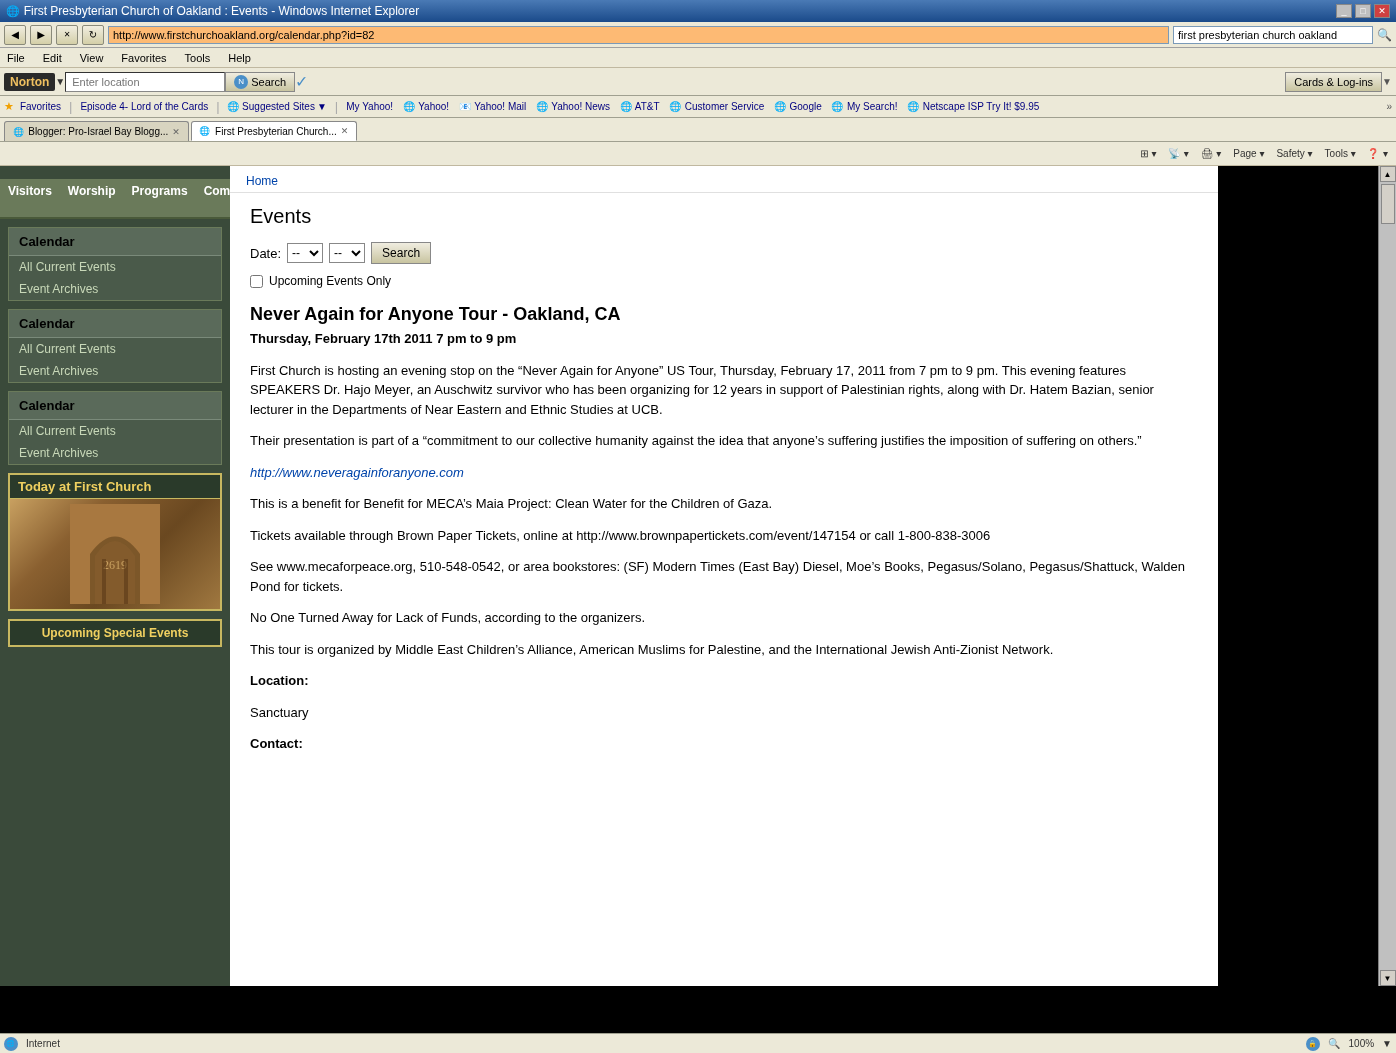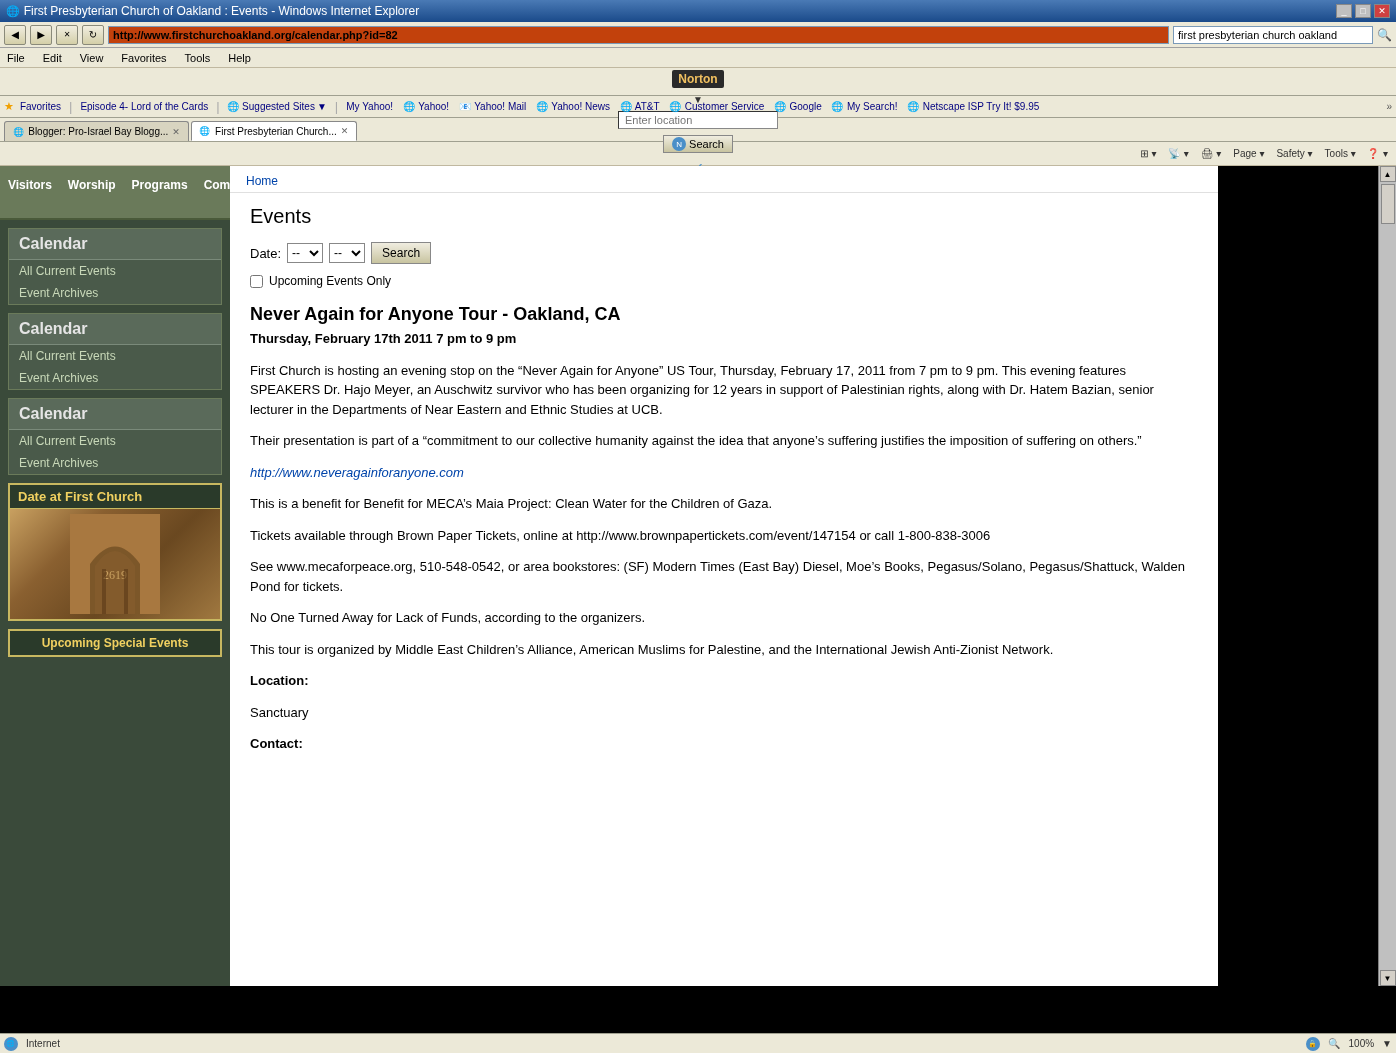--- a/index.html
+++ b/index.html
@@ -46,22 +46,21 @@
       border-radius: 2px;
       display: flex; align-items: center; justify-content: center;
       font-size: 10px; cursor: pointer;
     }
     .address-input {
       flex: 1;
       height: 18px;
       border: 1px solid #7a9ab8;
       padding: 1px 4px;
       font-size: 11px;
-      background: #c2410c;
-      font-weight: bold;
+      background: #fdba74;
     }
     .search-input-addr {
       width: 200px; height: 18px;
       border: 1px solid #7a9ab8;
       padding: 1px 4px;
       font-size: 11px;
     }
 
     
     .menu-bar {
@@ -78,24 +77,22 @@
       cursor: pointer;
       padding: 1px 3px;
     }
 
     
     .norton-bar {
       background: #ece9d8;
       padding: 2px 4px;
       display: flex;
       align-items: center;
-      gap: 6px;
       height: 28px;
       border-bottom: 1px solid #a0a090;
-      flex-direction: column;
     }
     .norton-label {
       background: #2a2a2a;
       color: #f0c060;
       font-weight: bold;
       padding: 2px 6px;
       font-size: 12px;
       border-radius: 2px;
     }
     .norton-dropdown { font-size: 10px; color: #333; }
@@ -215,42 +212,43 @@
       background: #3a4a3a;
       padding: 0;
       flex-shrink: 0;
     }
 
     
     .nav-menu-bar {
       background: #6a7a5a;
       display: flex;
       justify-content: space-around;
-      padding: 10px 0;
+      padding: 3px 0;
       border-bottom: 2px solid #4a5a3a;
+      margin-top: 13px;
     }
     .nav-menu-item {
       color: white;
       font-size: 12px;
       font-weight: bold;
       cursor: pointer;
       padding: 2px 8px;
       text-transform: capitalize;
     }
 
     
     .sidebar-section {
       background: #4a5a4a;
       margin: 8px;
       border: 1px solid #6a7a5a;
     }
     .sidebar-section-header {
       background: #5a6a5a;
-      color: #e5e5e5;
-      font-size: 16px;
+      color: #000000;
+      font-size: 13px;
       font-weight: bold;
       padding: 6px 10px;
       border-bottom: 1px solid #7a8a7a;
     }
     .sidebar-link {
       display: block;
       color: #c8d8b8;
       font-size: 12px;
       padding: 4px 10px;
       cursor: pointer;
@@ -551,21 +549,21 @@
       <a class="sidebar-link">Event Archives</a>
     </div>
 
     <div class="sidebar-section">
       <div class="sidebar-section-header">Calendar</div>
       <a class="sidebar-link">All Current Events</a>
       <a class="sidebar-link">Event Archives</a>
     </div>
 
     <div class="today-box">
-      <div class="today-box-title">Date at First Church</div>
+      <div class="today-box-title">Today at First Church</div>
       <div class="today-box-img">
         <svg class="church-arch-svg" viewBox="0 0 90 100">
 
           <rect x="0" y="0" width="90" height="100" fill="#a87840"></rect>
 
           <path d="M20,100 L20,50 Q45,15 70,50 L70,100 Z" fill="#6a4820" opacity="0.7"></path>
           <path d="M25,100 L25,52 Q45,22 65,52 L65,100 Z" fill="#8a6030" opacity="0.5"></path>
 
           <text x="45" y="65" text-anchor="middle" fill="#c8a060" font-size="12" font-family="serif">2619</text>
 

